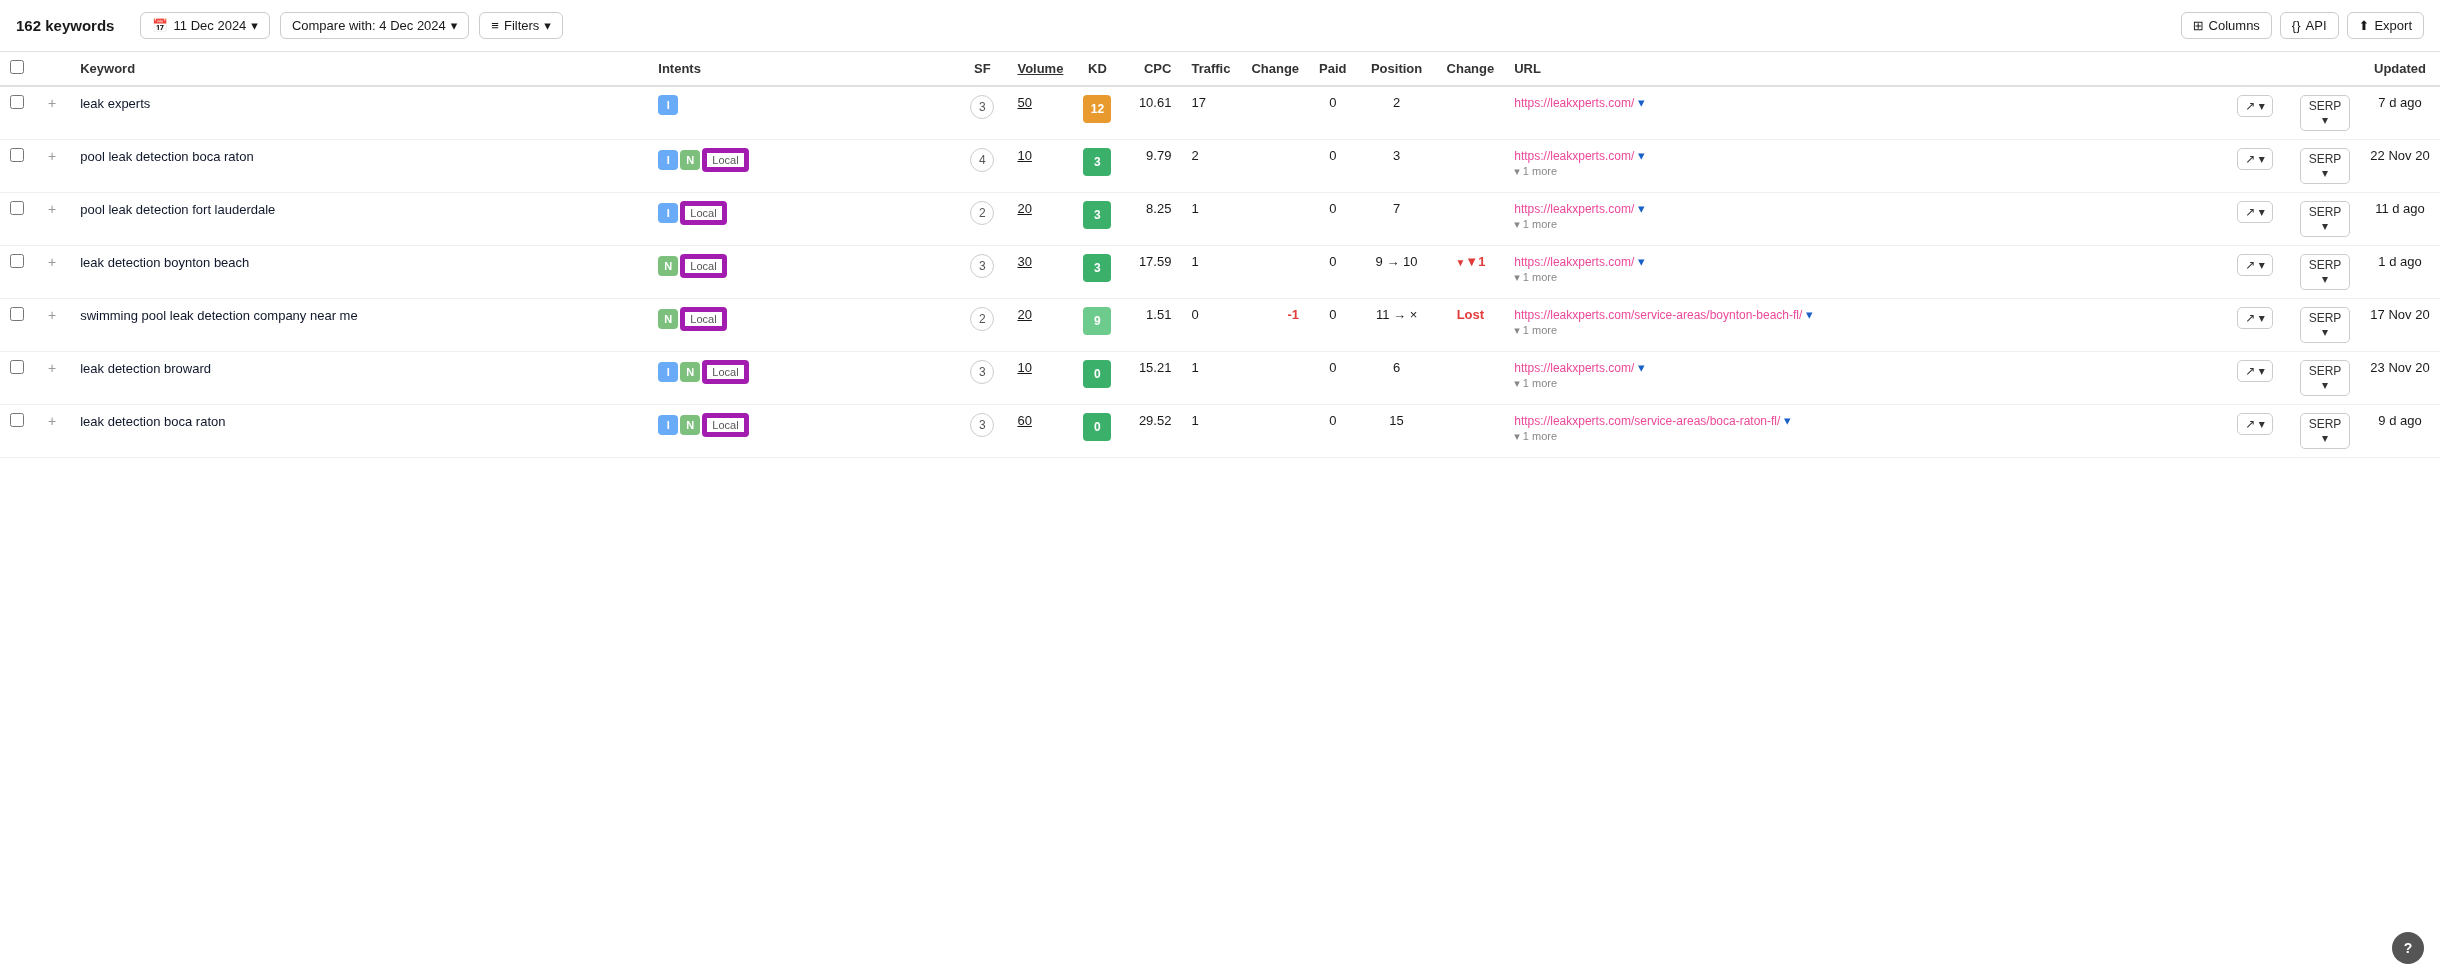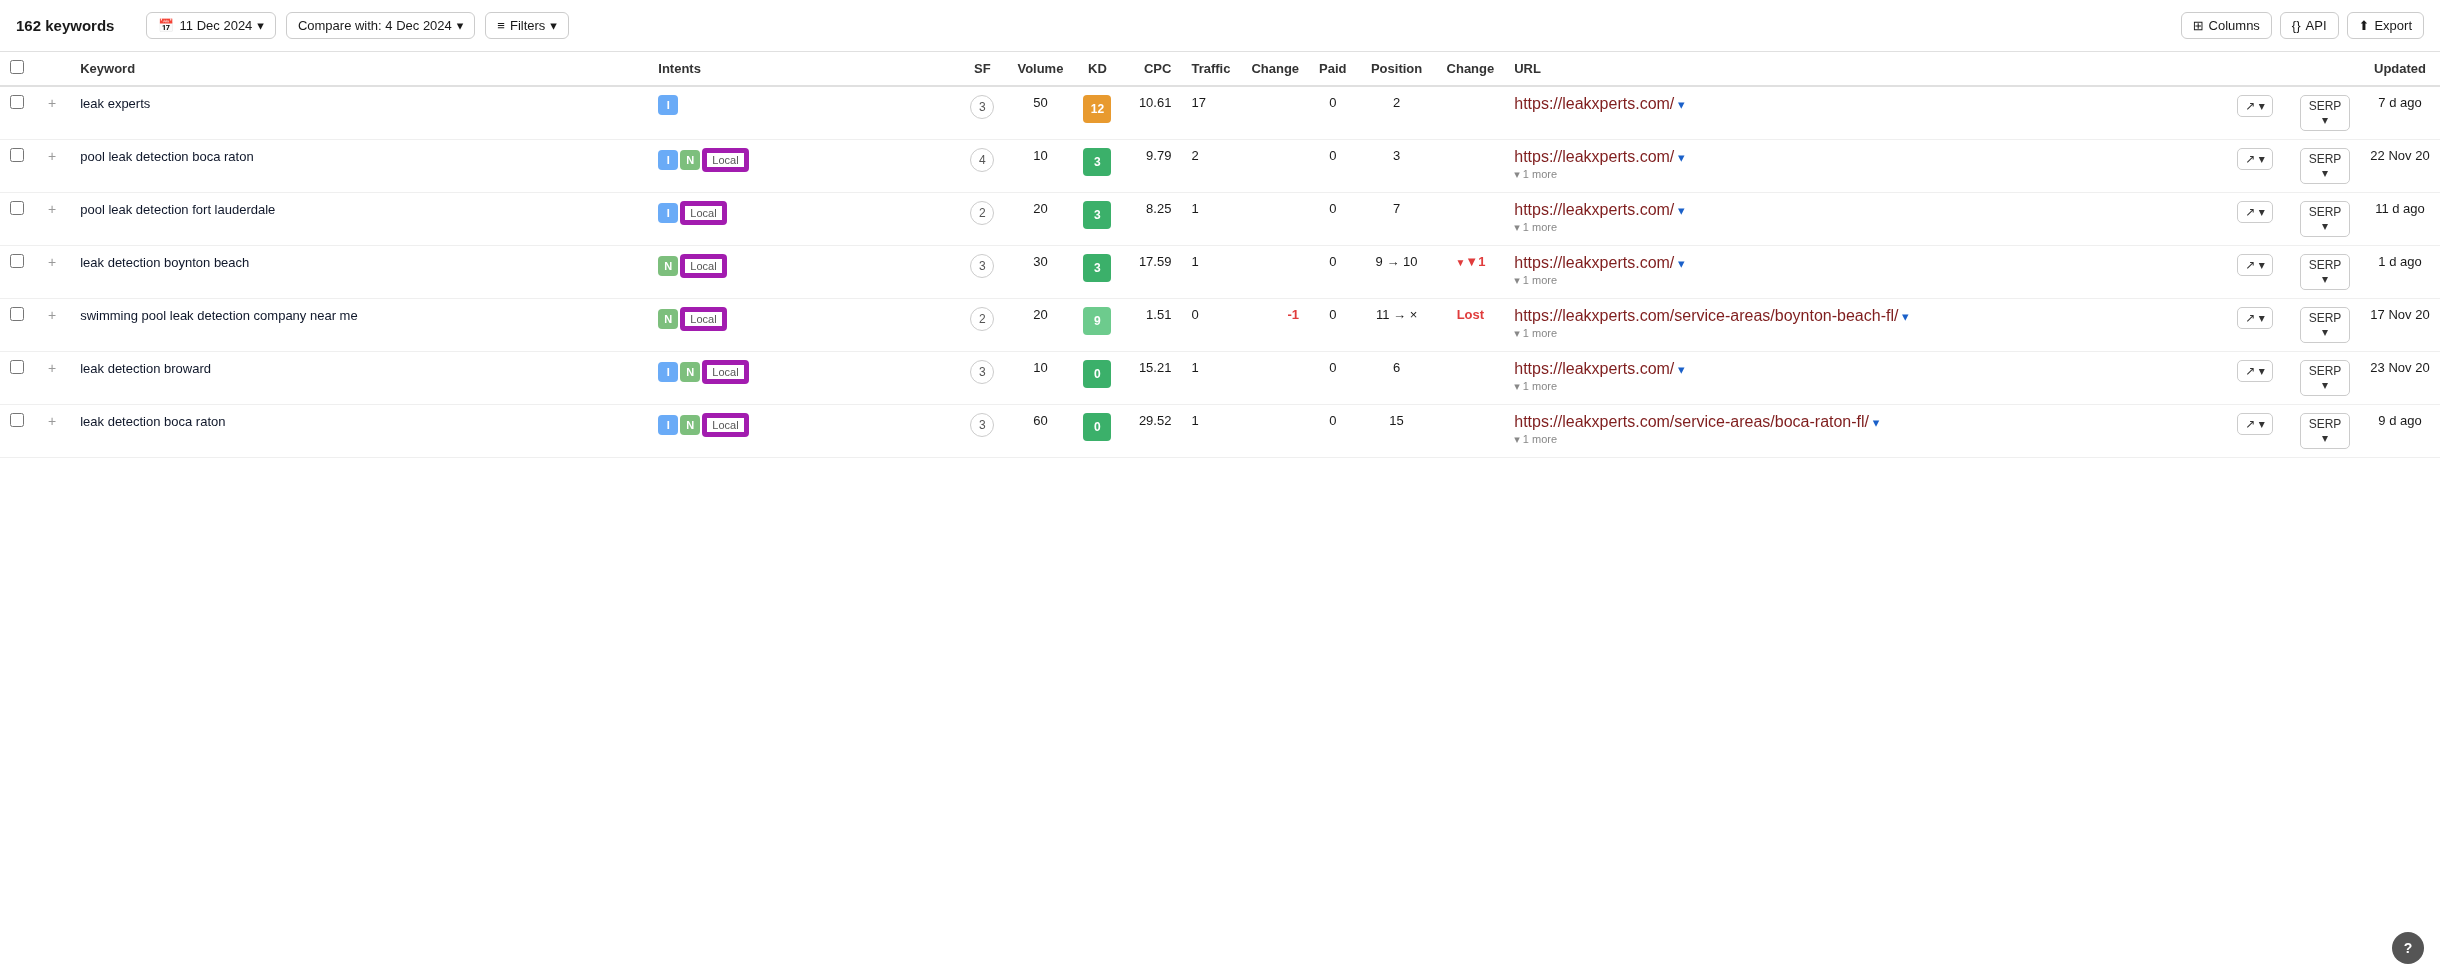--- a/index.html
+++ b/index.html
@@ -2,21 +2,21 @@
 <html><head>
   <meta charset="utf-8">
   <style>
     * { box-sizing: border-box; margin: 0; padding: 0; }
     body { font-family: -apple-system, BlinkMacSystemFont, 'Segoe UI', sans-serif; font-size: 13px; color: #1a1a1a; background: #fff; }
 
     .toolbar {
       display: flex; align-items: center; gap: 10px;
       padding: 12px 16px; border-bottom: 1px solid #e0e0e0;
     }
-    .toolbar-title { font-weight: 700; font-size: 15px; margin-right: 22px; }
+    .toolbar-title { font-weight: 700; font-size: 15px; margin-right: 16px; }
     .toolbar-btn {
       display: inline-flex; align-items: center; gap: 5px;
       border: 1px solid #ccc; border-radius: 6px; padding: 5px 11px;
       background: #fff; font-size: 13px; cursor: pointer; color: #1a1a1a;
     }
     .toolbar-right { margin-left: auto; display: flex; gap: 8px; }
 
     .table-wrapper { overflow-x: auto; }
     table { width: 100%; border-collapse: collapse; font-size: 13px; }
     thead th {
@@ -47,21 +47,21 @@
       width: 24px; height: 24px; border-radius: 50%; border: 1px solid #ccc;
       font-size: 12px; color: #555;
     }
 
     .kd-badge {
       display: inline-flex; align-items: center; justify-content: center;
       width: 28px; height: 28px; border-radius: 4px; font-size: 12px;
       font-weight: 700; color: #fff;
     }
 
-    .url-link { color: #7f1d1d; text-decoration: none; font-size: 16px; }
+    .url-link { color: #ec4899; text-decoration: none; font-size: 12px; }
     .url-more { color: #888; font-size: 11px; cursor: pointer; }
 
     .action-btn {
       display: inline-flex; align-items: center; gap: 2px;
       border: 1px solid #ccc; border-radius: 5px; padding: 3px 7px;
       background: #fff; font-size: 12px; cursor: pointer; color: #333;
     }
 
     .change-neg { color: #e03c3c; font-weight: 600; }
     .change-lost { color: #e03c3c; font-weight: 700; }
@@ -76,21 +76,21 @@
       width: 32px; height: 32px; border-radius: 50%; background: #555;
       color: #fff; display: flex; align-items: center; justify-content: center;
       font-weight: 700; font-size: 14px; cursor: pointer;
     }
 
     .col-check { width: 20px; }
     .col-plus  { width: 24px; }
     .col-keyword { min-width: 160px; max-width: 210px; }
     .col-intents { min-width: 100px; }
     .col-sf { width: 50px; text-align: center; }
-    .col-volume { width: 65px; text-align: center; }
+    .col-volume { width: 65px; text-align: left; text-decoration: underline; }
     .col-kd { width: 45px; text-align: center; }
     .col-cpc { width: 60px; text-align: right; }
     .col-traffic { width: 60px; }
     .col-change { width: 55px; text-align: right; }
     .col-paid { width: 45px; text-align: center; }
     .col-position { width: 80px; text-align: center; }
     .col-change2 { width: 65px; text-align: center; }
     .col-url { min-width: 200px; max-width: 260px; }
     .col-action1 { width: 70px; text-align: center; }
     .col-action2 { width: 70px; text-align: center; }

